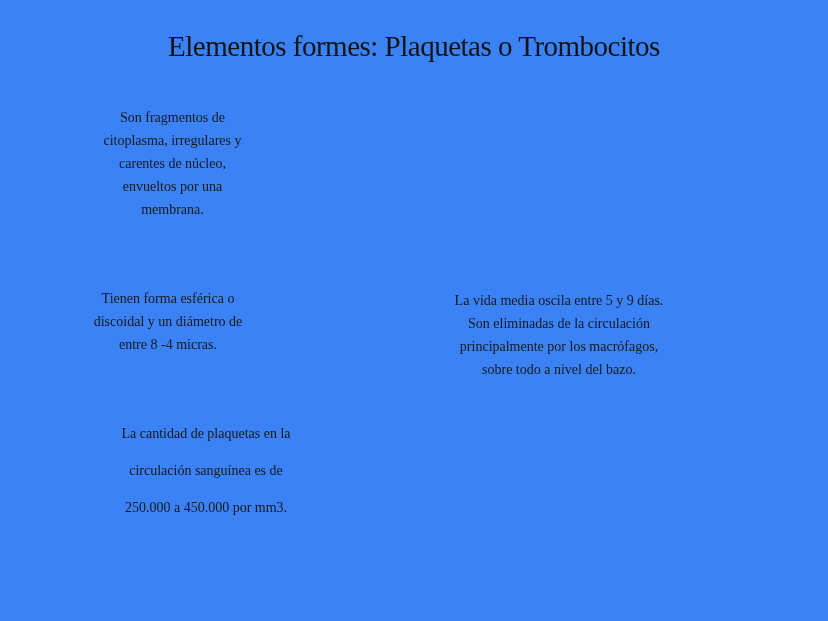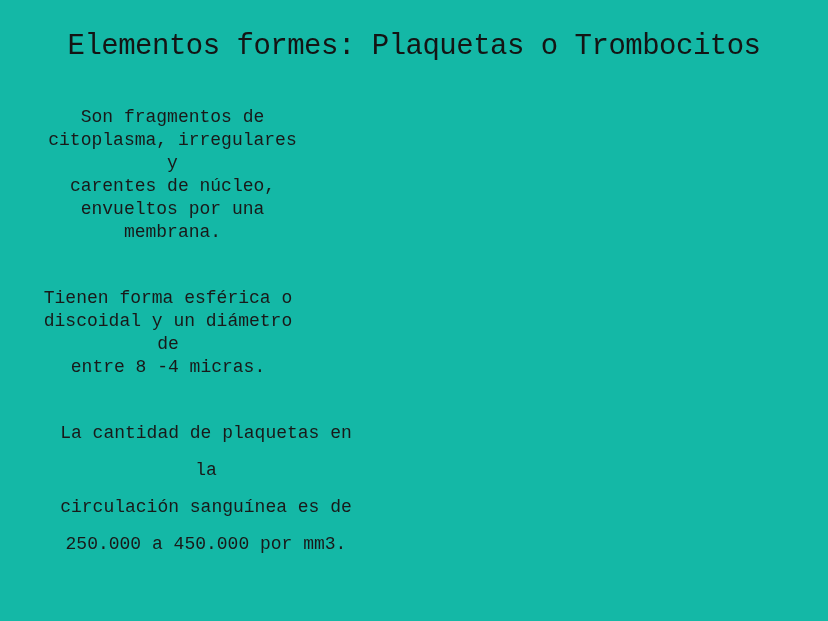--- a/index.html
+++ b/index.html
@@ -4,41 +4,41 @@
 <style>
   html, body {
     margin: 0;
     padding: 0;
     background: #ffffff;
   }
   .slide {
     position: relative;
     width: 828px;
     height: 621px;
-    background: #14b8a6;
+    background: #3b82f6;
     overflow: hidden;
-    font-family: Liberation Mono, monospace;
+    font-family: Liberation Serif, serif;
     color: #161616;
   }
   .title {
     position: absolute;
     top: 30px;
     left: 0;
     width: 828px;
     margin: 0;
     text-align: center;
     font-size: 29px;
     font-weight: normal;
     letter-spacing: -0.5px;
     color: #141414;
   }
   .tb {
     position: absolute;
     text-align: center;
-    font-size: 18px;
+    font-size: 14px;
     line-height: 23px;
     white-space: pre-line;
     color: #191919;
   }
   .tb-left1  { top: 106px; left: 40px;  width: 265px; }
   .tb-right1 { top: 113px; left: 395px; width: 350px; }
   .tb-left2  { top: 287px; left: 35px;  width: 266px; }
   .tb-right2 { top: 289px; left: 390px; width: 338px; }
   .tb-left3  { top: 415px; left: 46px;  width: 320px; line-height: 37px; }
   .tb-right3 { top: 444px; left: 455px; width: 300px; line-height: 37px; }
@@ -53,18 +53,22 @@
 citoplasma, irregulares y
 carentes de núcleo,
 envueltos por una
 membrana.</div>
 
 
   <div class="tb tb-left2">Tienen  forma esférica o
 discoidal y un diámetro de
 entre 8 -4 micras.</div>
 
+  <div class="tb tb-right2">La vida media oscila entre 5 y 9 días.
+Son eliminadas de la circulación
+principalmente por los macrófagos,
+sobre todo a nivel del bazo.</div>
 
   <div class="tb tb-left3">La cantidad de plaquetas en la
 circulación sanguínea es de
 250.000 a 450.000 por mm3.</div>
 
 </div>
 
 </body></html>

